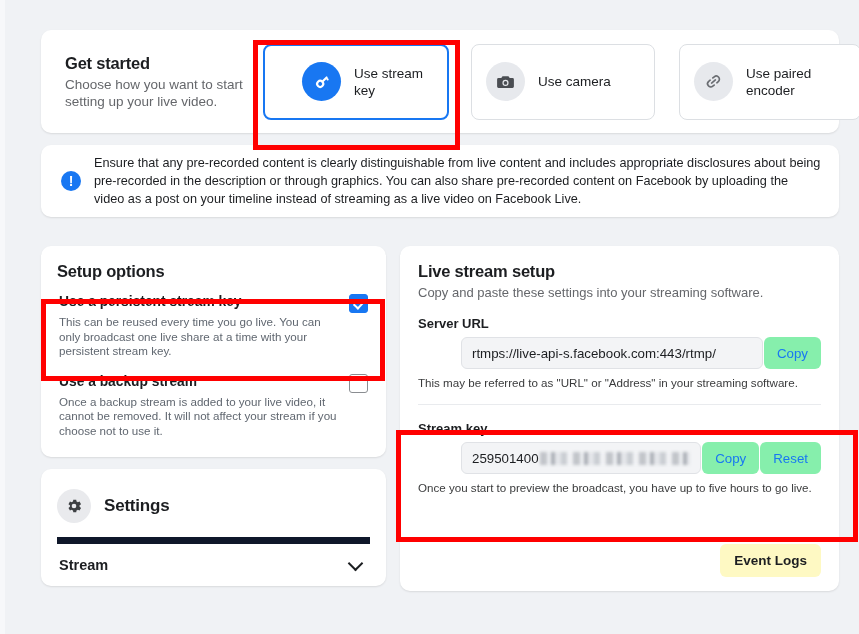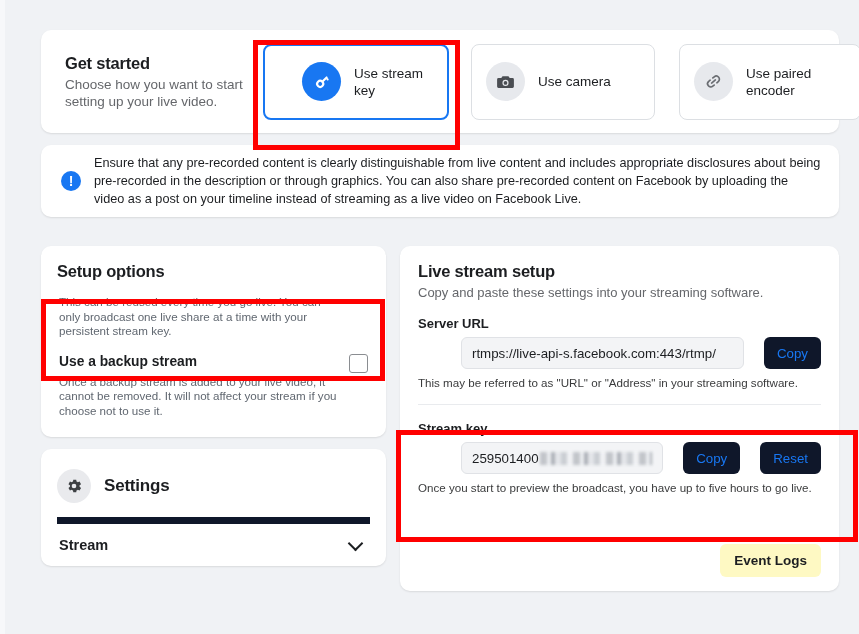--- a/index.html
+++ b/index.html
@@ -254,40 +254,40 @@
   }
   .field-label {
     font-size: 13px;
     font-weight: bold;
     margin-top: 16px;
     margin-bottom: 6px;
   }
   .field-row {
     display: flex;
     align-items: center;
-    gap: 20px;
+    gap: 1px;
     padding-left: 43px;
   }
   .text-input {
     flex: 1;
     height: 32px;
     background: #f3f4f6;
     border: 1px solid #e0e2e6;
     border-radius: 6px;
     padding: 0 10px;
     font-size: 13.3px;
     display: flex;
     align-items: center;
     overflow: hidden;
     white-space: nowrap;
     color: #1c1e21;
     cursor: text;
   }
   .btn-link {
-    background: #0f172a;
+    background: #86efac;
     color: #1877f2;
     border: none;
     border-radius: 6px;
     height: 32px;
     padding: 0 13px;
     font-size: 13.3px;
     font-family: inherit;
     cursor: pointer;
   }
   .field-hint {
@@ -401,20 +401,26 @@
   </div>
 
   <div class="columns">
 
     <div class="col-left">
 
       <div class="card setup-card">
         <div class="section-title">Setup options</div>
 
         <div class="setup-row">
+          <div class="row-head">
+            <div>
+              <div class="row-title">Use a persistent stream key</div>
+            </div>
+            <div class="checkbox checked"></div>
+          </div>
           <div class="row-desc">This can be reused every time you go live. You can only broadcast one live share at a time with your persistent stream key.</div>
         </div>
 
         <div class="setup-row">
           <div class="row-head">
             <div>
               <div class="row-title">Use a backup stream</div>
             </div>
             <div class="checkbox"></div>
           </div>

